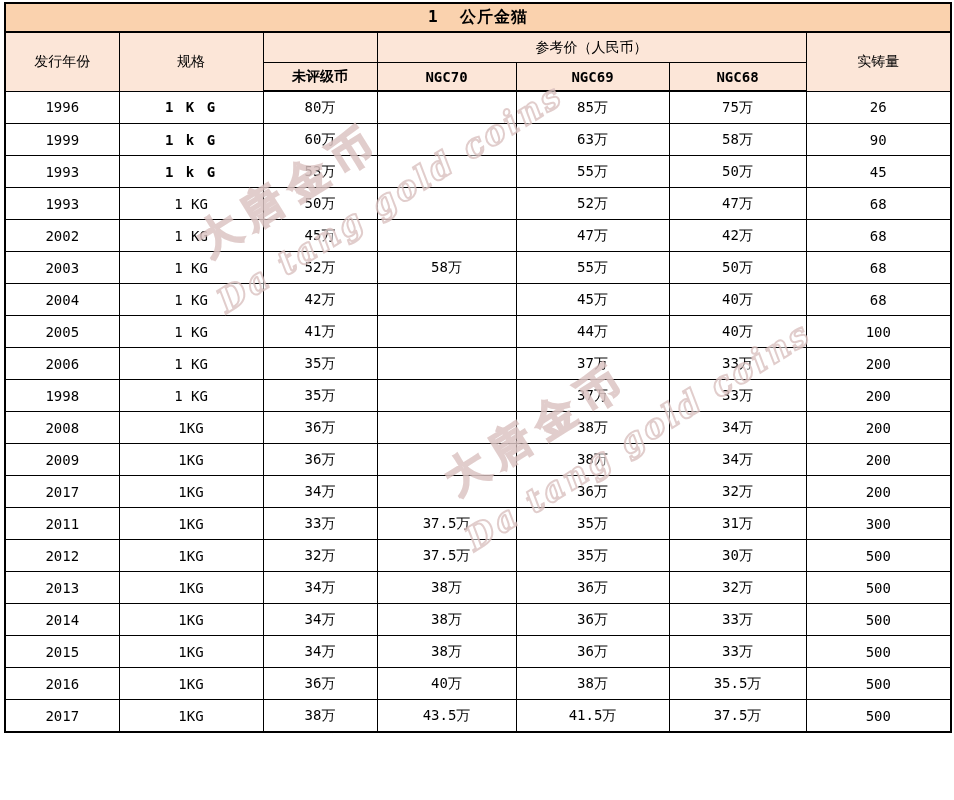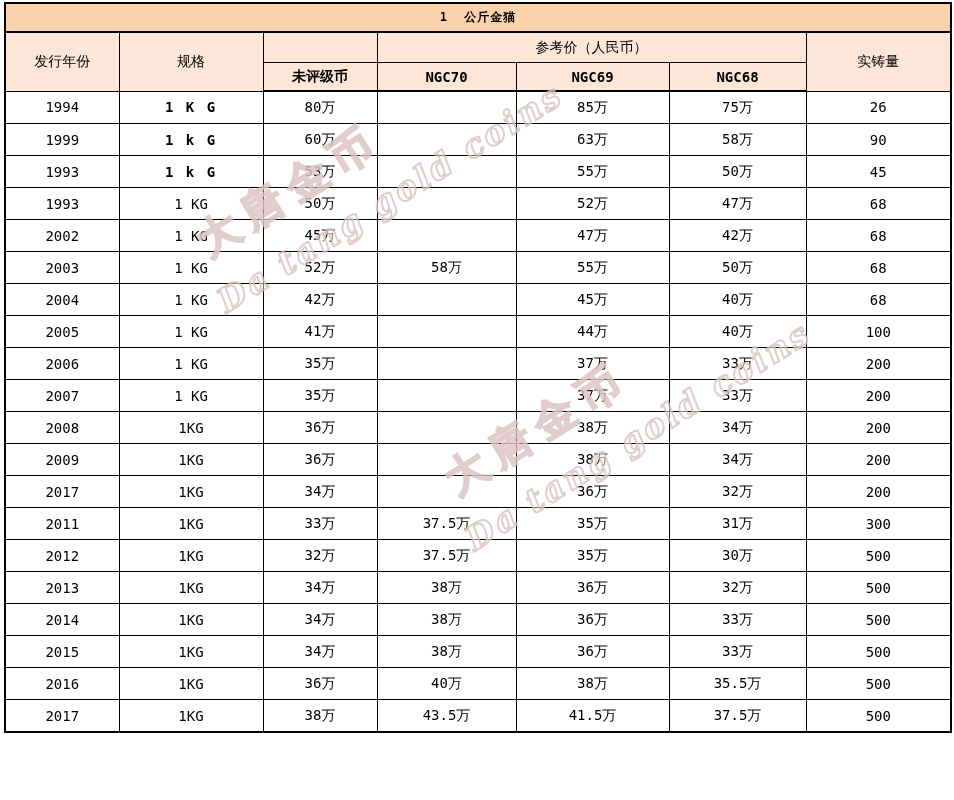--- a/index.html
+++ b/index.html
@@ -17,21 +17,21 @@
   }
   .price-table th,.price-table td{
     border:1px solid #000;
     text-align:center;vertical-align:middle;
     font-weight:normal;font-size:14px;
     padding:0;overflow:hidden;white-space:nowrap;
   }
   tr.title-row th{
     background:#FAD2AE;
     border-bottom:2px solid #000;
-    font-weight:bold;font-size:12px;height:27px;
+    font-weight:bold;font-size:16px;height:27px;
     white-space:pre;letter-spacing:1px;
   }
   thead tr.hdr1 th,thead tr.hdr2 th{background:#FCE6D8;}
   thead tr.hdr1 th{height:29px;}
   thead tr.hdr2 th{height:27px;border-bottom:2px solid #000;font-weight:bold;}
   tbody td{background:transparent;height:31px;}
   td.bold-spec{font-weight:bold;letter-spacing:2px;margin-top:28px;}
 
   
   .wm{
@@ -82,21 +82,21 @@
       </tr>
       <tr class="hdr2">
         <th>未评级币</th>
         <th>NGC70</th>
         <th>NGC69</th>
         <th>NGC68</th>
       </tr>
     </thead>
     <tbody>
         <tr>
-          <td>1994</td>
+          <td>1996</td>
           <td class="bold-spec">1 K G</td>
           <td>80万</td>
           <td></td>
           <td>85万</td>
           <td>75万</td>
           <td>26</td>
         </tr>
         <tr>
           <td>1999</td>
           <td class="bold-spec">1 k G</td>
@@ -163,21 +163,21 @@
         <tr>
           <td>2006</td>
           <td>1 KG</td>
           <td>35万</td>
           <td></td>
           <td>37万</td>
           <td>33万</td>
           <td>200</td>
         </tr>
         <tr>
-          <td>2007</td>
+          <td>1998</td>
           <td>1 KG</td>
           <td>35万</td>
           <td></td>
           <td>37万</td>
           <td>33万</td>
           <td>200</td>
         </tr>
         <tr>
           <td>2008</td>
           <td>1KG</td>

